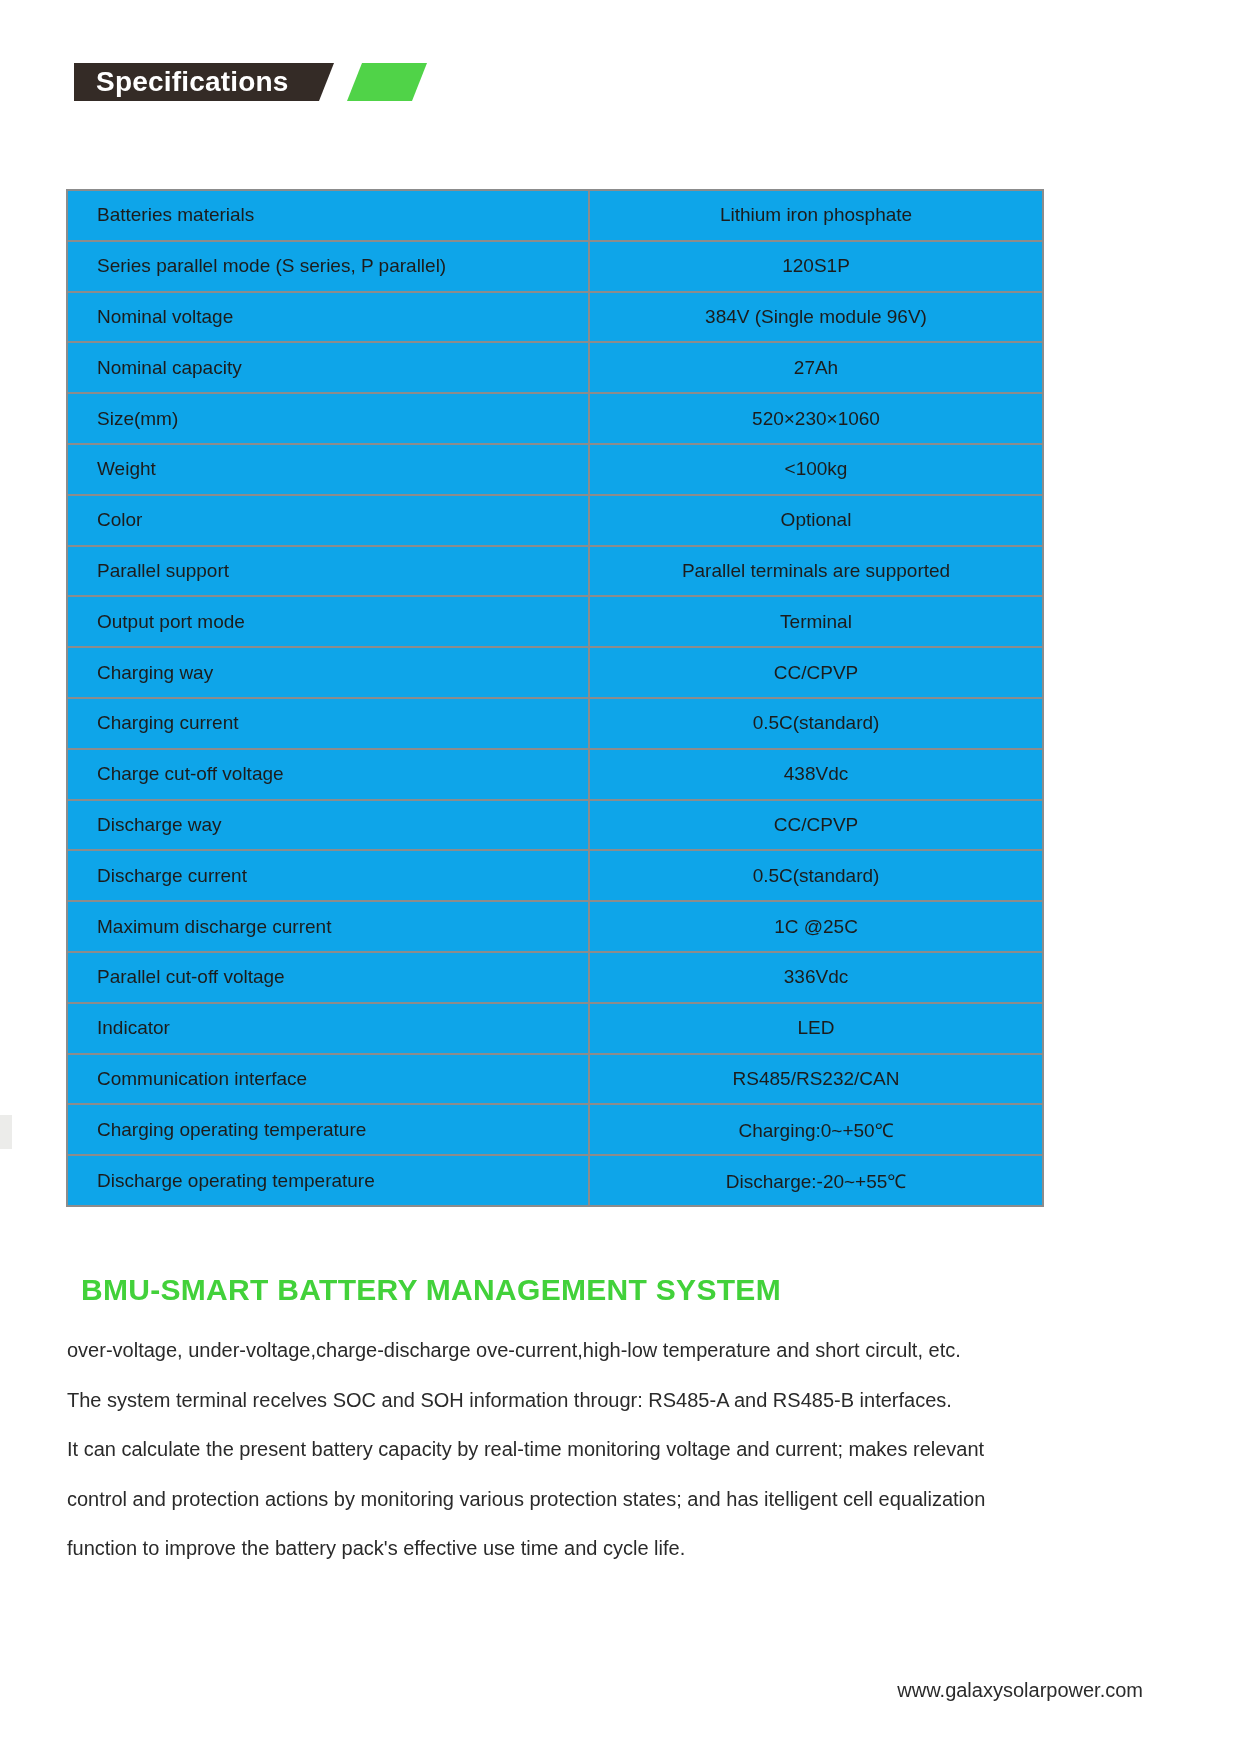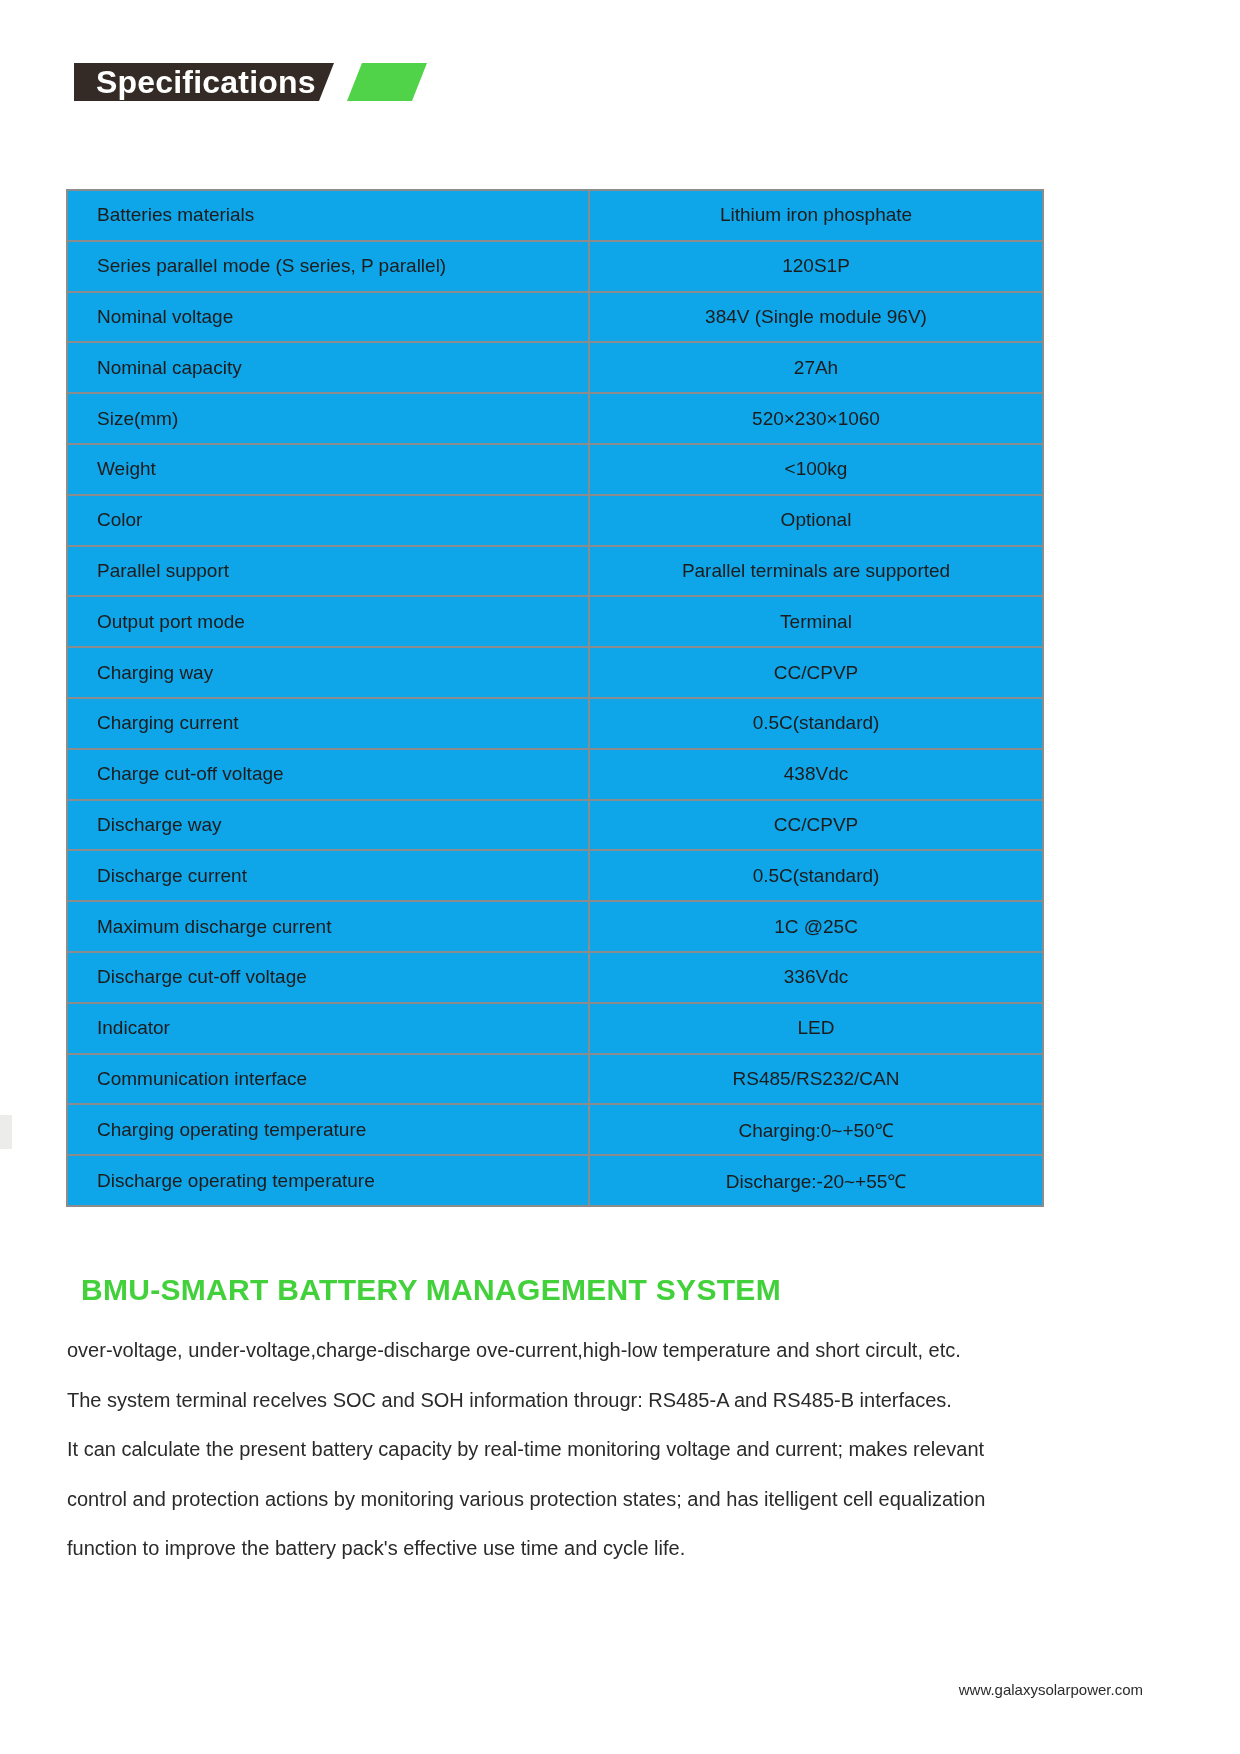--- a/index.html
+++ b/index.html
@@ -16,21 +16,21 @@
   
   .badge { position: absolute; left: 74px; top: 63px; height: 38px; }
   .badge-dark {
     position: absolute; left: 0; top: 0;
     width: 260px; height: 38px;
     background: var(--badge-dark, #342b26);
     clip-path: polygon(0 0, 100% 0, calc(100% - 15px) 100%, 0 100%);
     display: flex; align-items: center;
   }
   .badge-dark span {
-    color: #ffffff; font-size: 32px; font-weight: bold;
+    color: #ffffff; font-size: 28px; font-weight: bold;
     padding-left: 22px; letter-spacing: 0.2px;
   }
   .badge-green {
     position: absolute; left: 273px; top: 0;
     width: 80px; height: 38px;
     background: var(--badge-green, #50d348);
     clip-path: polygon(15px 0, 100% 0, calc(100% - 15px) 100%, 0 100%);
   }
 
   
@@ -65,21 +65,21 @@
   .paragraph {
     position: absolute; left: 67px; top: 1326px;
     width: 1110px;
     font-size: 20px; color: #2a2a2a;
   }
   .para-line { line-height: 49.5px; white-space: nowrap; }
 
   
   .footer-url {
     position: absolute; right: 97px; top: 1678px;
-    font-size: 15px; color: #2b2b2b;
+    font-size: 20px; color: #2b2b2b;
     line-height: 24px;
   }
 
   
   .scan-artifact {
     position: absolute; left: 0; top: 1115px;
     width: 12px; height: 34px;
     background: #ececea;
   }
 </style>
@@ -168,21 +168,21 @@
           <td class="label-cell">Discharge current</td>
           <td class="value-cell">0.5C(standard)</td>
         </tr>
 
         <tr>
           <td class="label-cell">Maximum discharge current</td>
           <td class="value-cell">1C @25C</td>
         </tr>
 
         <tr>
-          <td class="label-cell">Discharge cut-off voltage</td>
+          <td class="label-cell">Parallel cut-off voltage</td>
           <td class="value-cell">336Vdc</td>
         </tr>
 
         <tr>
           <td class="label-cell">Indicator</td>
           <td class="value-cell">LED</td>
         </tr>
 
         <tr>
           <td class="label-cell">Communication interface</td>

